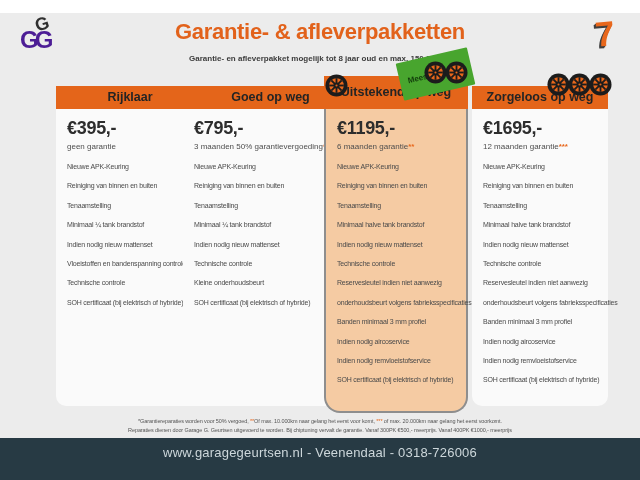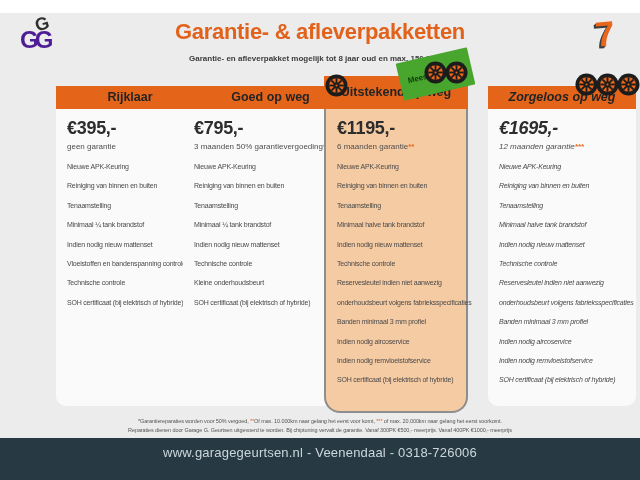--- a/index.html
+++ b/index.html
@@ -18,21 +18,21 @@
   .page-title{position:absolute;left:0;top:19px;width:100%;text-align:center;font-size:22px;font-weight:bold;color:#E2621B;letter-spacing:-0.3px;}
   .page-subtitle{position:absolute;left:0;top:54px;width:100%;text-align:center;font-size:8px;font-weight:bold;color:#3C3C3C;}
   .seven{position:absolute;right:26px;top:16px;font-size:35px;font-weight:bold;color:#E8671C;transform:rotate(-5deg);line-height:1;
          text-shadow:-2px 2px 0 #3F3F3F,-1px 1px 0 #3F3F3F;}
 
   
   .column{position:absolute;top:86px;}
   .col-0{left:16px;width:148px;padding-left:40px;}
   .col-1{left:171px;width:175px;padding-left:12px;}
   .col-2{left:324px;width:144px;top:76px;}
-  .col-3{left:488px;width:148px;font-style:italic;}
+  .col-3{left:472px;width:136px;}
 
   .col-header{position:relative;height:23px;line-height:23px;background:#E4651A;text-align:center;
               font-size:12.5px;font-weight:bold;color:#242424;}
   .col-2 .col-header{height:33px;line-height:33px;}
 
   .tires{position:absolute;display:flex;top:-13px;right:4px;z-index:2;}
   .col-1 .tires{right:10px;top:-12px;}
   .col-2 .tires{right:0;top:-15px;}
   .col-3 .tires{right:-4px;top:-13px;}
   .tire{display:block;}

